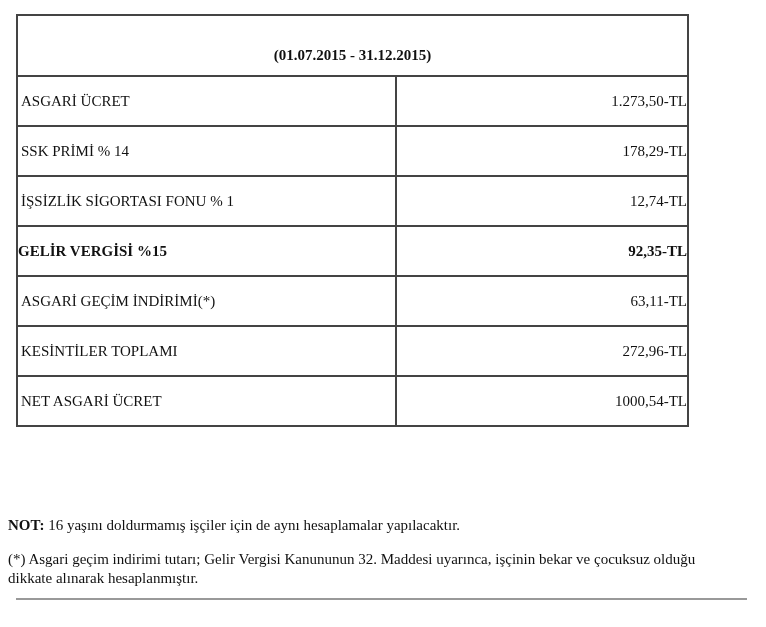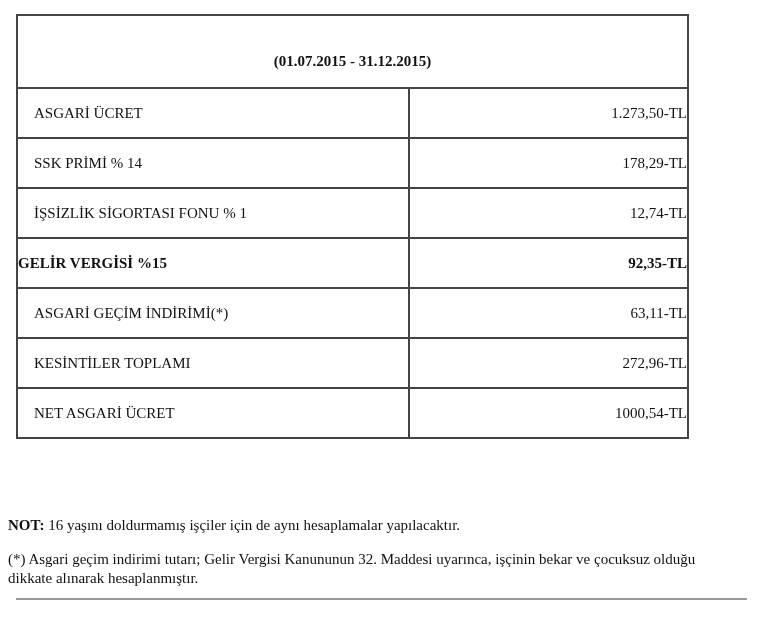--- a/index.html
+++ b/index.html
@@ -15,27 +15,27 @@
     border-collapse: collapse;
     border: 2px solid #444;
   }
   table.wage td {
     border: 2px solid #444;
     padding: 0;
     height: 48px;
     vertical-align: middle;
   }
   table.wage td.head {
-    height: 73px;
+    height: 61px;
     text-align: center;
     font-weight: bold;
     padding-top: 20px;
     box-sizing: border-box;
   }
-  table.wage td.label { width: 374px; text-align: left; padding-left: 16px; }
+  table.wage td.label { width: 374px; text-align: left; padding-left: 3px; }
   table.wage td.value { text-align: right; }
   table.wage tr.bold td { font-weight: bold; }
   table.wage tr.bold td.label { padding-left: 0; }
   .notes {
     position: absolute; left: 8px; top: 516px; width: 730px;
     line-height: 19px;
   }
   .notes p { margin: 0 0 15px 0; }
   .notes b { font-weight: bold; }
   hr.rule {

